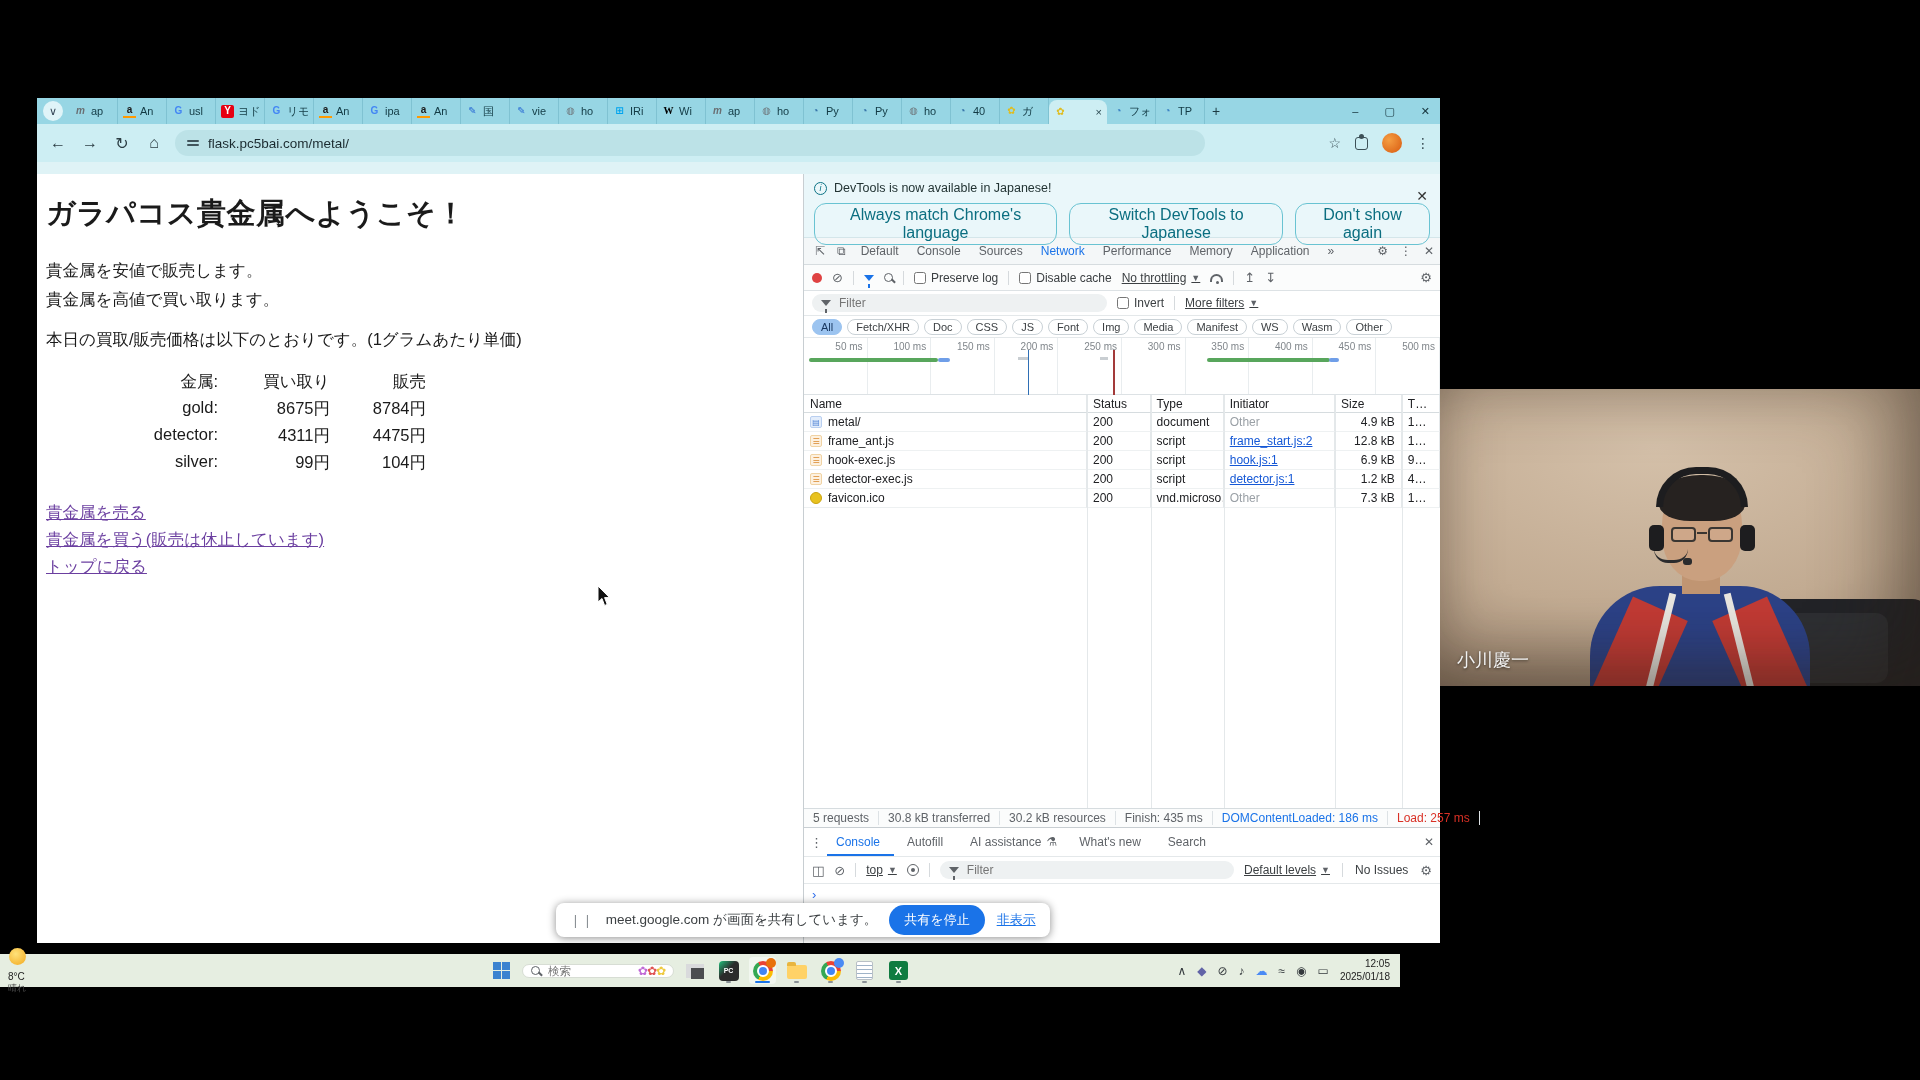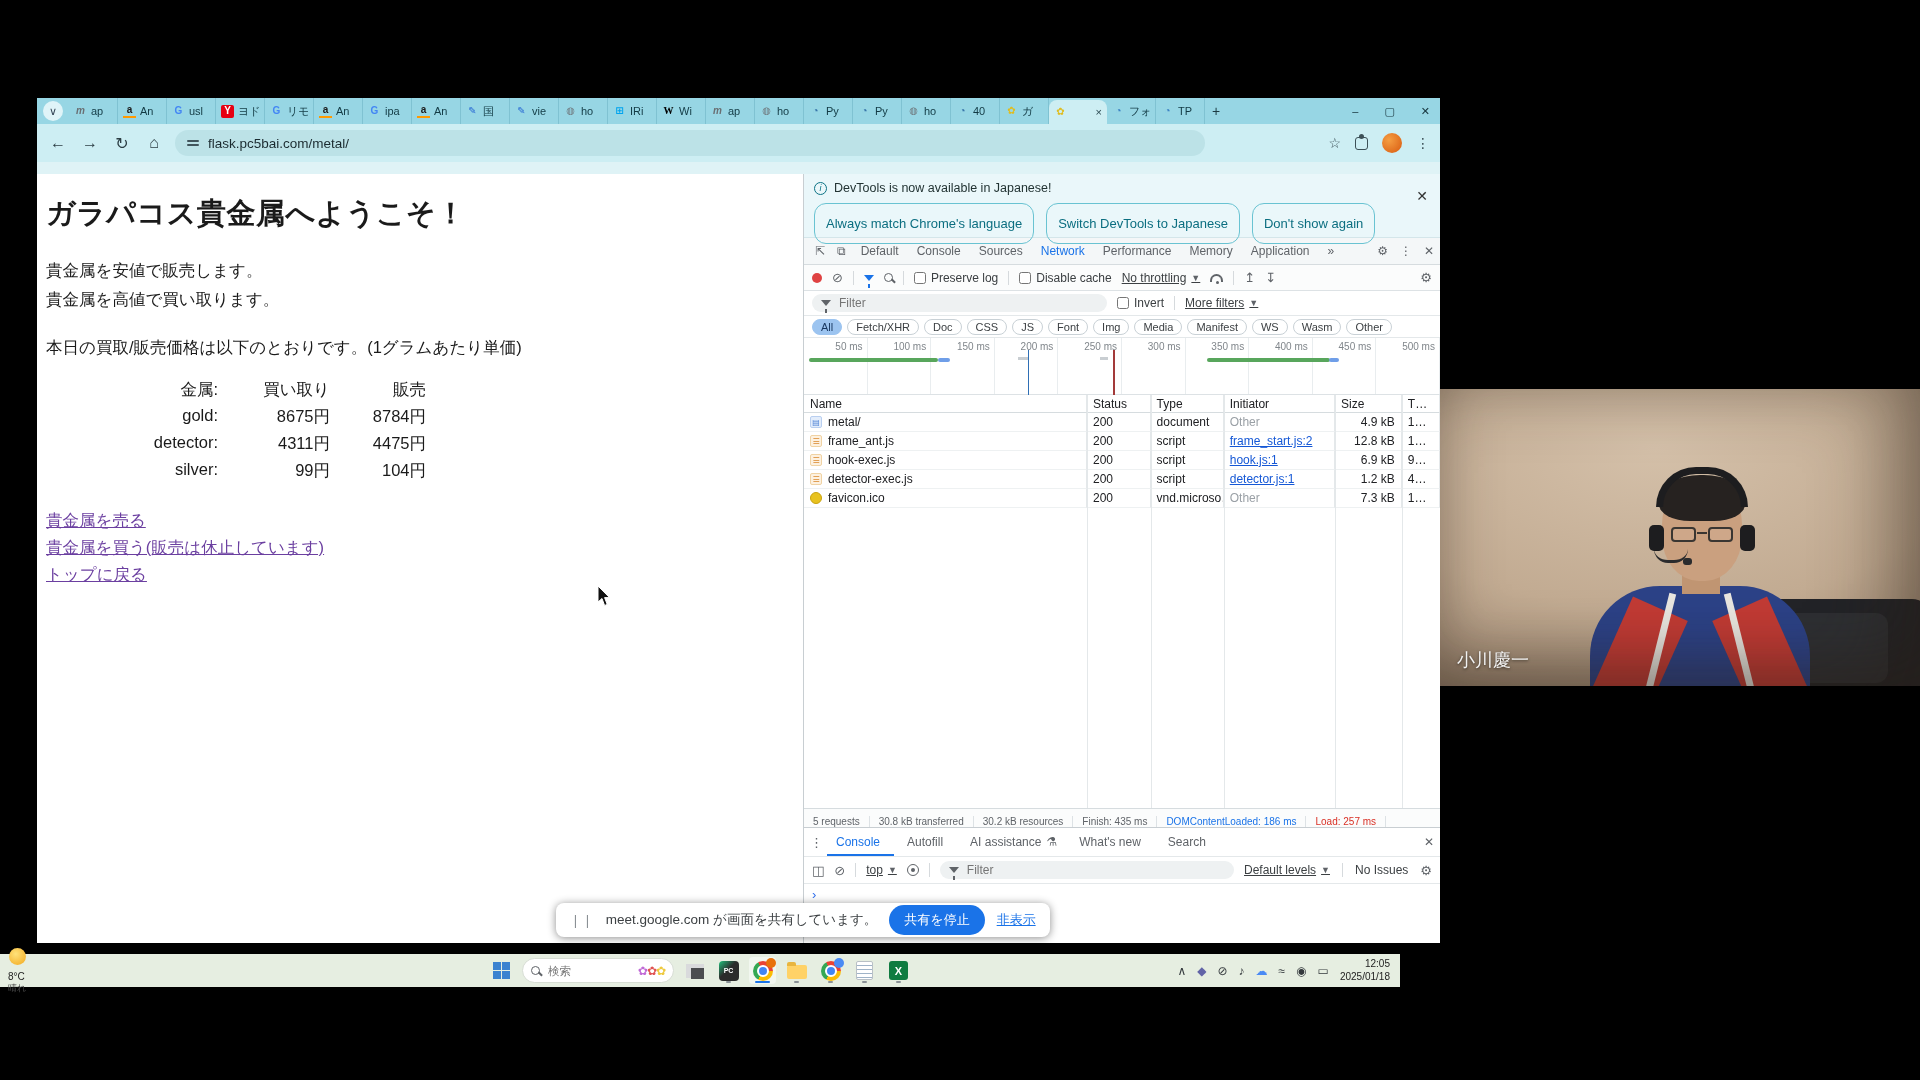--- a/index.html
+++ b/index.html
@@ -31,33 +31,33 @@
   .ext-icon::before{content:"";position:absolute;top:-4px;left:3px;width:5px;height:5px;border-radius:50%;background:#3c5057;}
   .avatar{width:20px;height:20px;border-radius:50%;background:radial-gradient(circle at 35% 35%,#f59e42,#d8590f);}
   .kebab{color:#3c5057;font-size:14px;}
   .bmbar{height:12px;background:#dff3f6;}
   .bwcontent{flex:1;display:flex;background:#fff;min-height:0;}
 
   
   .page{width:766px;position:relative;padding:4px 10px 0 9px;color:#1a1a1a;}
   .page h1{font-size:29px;margin:16px 0 26px 0;letter-spacing:.5px;}
   .page p{font-size:16.5px;margin:0 0 7px 0;}
-  .page .intro{margin-top:26px;}
+  .page .intro{margin-top:18px;}
   .price-table{display:grid;grid-template-columns:130px 112px 96px;margin:20px 0 0 42px;font-size:16.5px;row-gap:5px;}
   .price-table span{text-align:right;}
   .page-links{margin-top:28px;}
   .page-links a{display:block;color:#6b3fa0;text-decoration:underline;font-size:16.5px;margin-bottom:5px;width:max-content;}
 
   
   .devtools{width:637px;border-left:1px solid #c8ced2;display:flex;flex-direction:column;font-size:12px;color:#202124;background:#fff;}
   .dt-banner{height:64px;background:#eaf7fa;border-bottom:1px solid #d4e6ea;position:relative;padding:7px 10px 0 10px;}
   .dt-banner .line1{display:flex;align-items:center;gap:7px;font-size:12.5px;color:#233;}
   .info-ic{width:13px;height:13px;border-radius:50%;border:1.4px solid #0b7285;color:#0b7285;font-size:9px;display:flex;align-items:center;justify-content:center;font-style:italic;}
   .dt-banner .btns{display:flex;gap:12px;margin-top:8px;}
-  .dt-banner .btns button{background:transparent;border:1px solid #69c3d2;color:#0b6e80;border-radius:12px;font-size:13px;padding:12px 11px;}
+  .dt-banner .btns button{background:transparent;border:1px solid #69c3d2;color:#0b6e80;border-radius:12px;font-size:16px;padding:2px 11px;}
   .dt-banner .bn-close{position:absolute;right:12px;top:14px;color:#333;font-size:14px;}
   .dt-tabbar{height:27px;background:#f4f7f8;border-bottom:1px solid #d6dcdf;display:flex;align-items:center;padding:0 6px;gap:2px;}
   .dt-ic{color:#5f6368;font-size:12px;padding:0 5px;}
   .dt-tab{padding:0 8px;color:#5f6368;font-size:12px;}
   .dt-tab.active{color:#1a73e8;}
   .dt-tabbar .right{margin-left:auto;display:flex;gap:12px;align-items:center;color:#5f6368;}
   .row-tb{height:26px;border-bottom:1px solid #dde2e5;display:flex;align-items:center;padding:0 8px;gap:10px;background:#fbfcfc;}
   .rec{width:10px;height:10px;border-radius:50%;background:#df4242;}
   .gl{color:#5f6368;font-size:13px;}
   .sep{width:1px;height:14px;background:#d6dadd;}
@@ -82,21 +82,21 @@
   .tl-cell{flex:1;border-right:1px solid #e9edef;font-size:10px;color:#80868b;text-align:right;padding:3px 4px 0 0;}
   .tl-mark{position:absolute;}
   .net-tablewrap{height:413px;position:relative;overflow:hidden;}
   .net-grid{display:grid;grid-template-columns:44.5% 10% 11.5% 17.5% 10.5% 6%;}
   .net-grid>div{padding:2px 6px;border-right:1px solid #e4e8ea;border-bottom:1px solid #eef1f2;height:19px;display:flex;align-items:center;overflow:hidden;white-space:nowrap;}
   .net-head>div{height:18px;color:#202124;border-bottom:1px solid #d6dcdf;}
   .cell-r{justify-content:flex-end;}
   .fico{width:12px;height:12px;border-radius:2px;display:inline-flex;align-items:center;justify-content:center;font-size:8px;margin-right:6px;flex:0 0 auto;}
   .muted{color:#9aa0a6;} .ilink{color:#1558d6;text-decoration:underline;}
   .col-lines{position:absolute;top:0;bottom:0;pointer-events:none;}
-  .net-summary{height:19px;border-top:1px solid #d6dcdf;display:flex;align-items:flex-end;font-size:10px;color:#5f6368;background:#fbfcfc;}
+  .net-summary{height:19px;border-top:1px solid #d6dcdf;display:flex;align-items:center;font-size:12px;color:#5f6368;background:#fbfcfc;}
   .net-summary span{padding:0 9px;border-right:1px solid #dde2e5;white-space:nowrap;}
   .net-summary .blue{color:#1a73e8;} .net-summary .red{color:#d93025;}
   .console{flex:1;border-top:1px solid #c8ced2;display:flex;flex-direction:column;min-height:0;}
   .cs-tabs{height:29px;display:flex;align-items:center;gap:4px;padding:0 6px;border-bottom:1px solid #e4e8ea;}
   .cs-tab{padding:0 9px;color:#5f6368;font-size:12px;height:100%;display:flex;align-items:center;gap:5px;}
   .cs-tab.active{color:#1a73e8;box-shadow:inset 0 -2px 0 #1a73e8;}
   .cs-tabs .right{margin-left:auto;color:#5f6368;}
   .cs-toolbar{height:27px;display:flex;align-items:center;gap:10px;padding:0 8px;border-bottom:1px solid #e4e8ea;}
   .eye{width:12px;height:12px;border:1.6px solid #5f6368;border-radius:50%;position:relative;}
   .eye::after{content:"";position:absolute;inset:3px;background:#5f6368;border-radius:50%;}
@@ -118,21 +118,21 @@
   .sun{width:17px;height:17px;border-radius:50%;background:radial-gradient(circle at 40% 35%,#ffe27a,#f2a81d);}
   .wtxt{font-size:10px;color:#222;line-height:1.15;}
   .wtxt .desc{font-size:9px;color:#444;}
   .tb-center{margin:0 auto;display:flex;align-items:center;gap:7px;}
   .tb-item{width:27px;height:27px;display:flex;flex-direction:column;align-items:center;justify-content:center;border-radius:4px;position:relative;}
   .tb-item .dot{position:absolute;bottom:1px;width:5px;height:2.5px;border-radius:2px;background:#8b9297;}
   .tb-item.active{background:#f2f7f0;}
   .tb-item.active .dot{width:15px;background:#1a73e8;}
   .start{display:grid;grid-template-columns:8px 8px;grid-template-rows:8px 8px;gap:1.5px;}
   .start i{background:#3b82d0;}
-  .tb-search{width:152px;height:25px;background:#fff;border-radius:13px;display:flex;align-items:center;gap:6px;padding:0 8px;border:1px solid #d7ddd4;}
+  .tb-search{width:152px;height:14px;background:#fff;border-radius:13px;display:flex;align-items:center;gap:6px;padding:0 8px;border:1px solid #d7ddd4;}
   .tb-search input{border:none;outline:none;font-size:11.5px;width:58px;background:transparent;color:#333;}
   .tulips{margin-left:auto;display:flex;font-size:12px;letter-spacing:-1px;}
   .desk-ic{width:18px;height:14px;background:#d9dadc;position:relative;}
   .desk-ic::after{content:"";position:absolute;left:5px;top:4px;width:13px;height:11px;background:#4b4d50;}
   .pycharm{width:20px;height:20px;border-radius:4px;background:linear-gradient(135deg,#20c07b 0%,#2b2b2b 45%);display:flex;align-items:center;justify-content:center;color:#fff;font-size:7px;font-weight:bold;}
   .chrome-ic{width:20px;height:20px;border-radius:50%;background:conic-gradient(from -30deg,#ea4335 0 120deg,#fbbc04 0 240deg,#34a853 0 360deg);position:relative;}
   .chrome-ic::after{content:"";position:absolute;left:50%;top:50%;transform:translate(-50%,-50%);width:8px;height:8px;border-radius:50%;background:#4285f4;border:2px solid #fff;}
   .badge{position:absolute;right:-3px;top:-3px;width:10px;height:10px;border-radius:50%;}
   .badge.orange{background:#e8710a;} .badge.bluec{background:#4a8af4;}
   .folder-ic{width:20px;height:14px;background:#ffd267;border-radius:2px;position:relative;margin-top:3px;}

